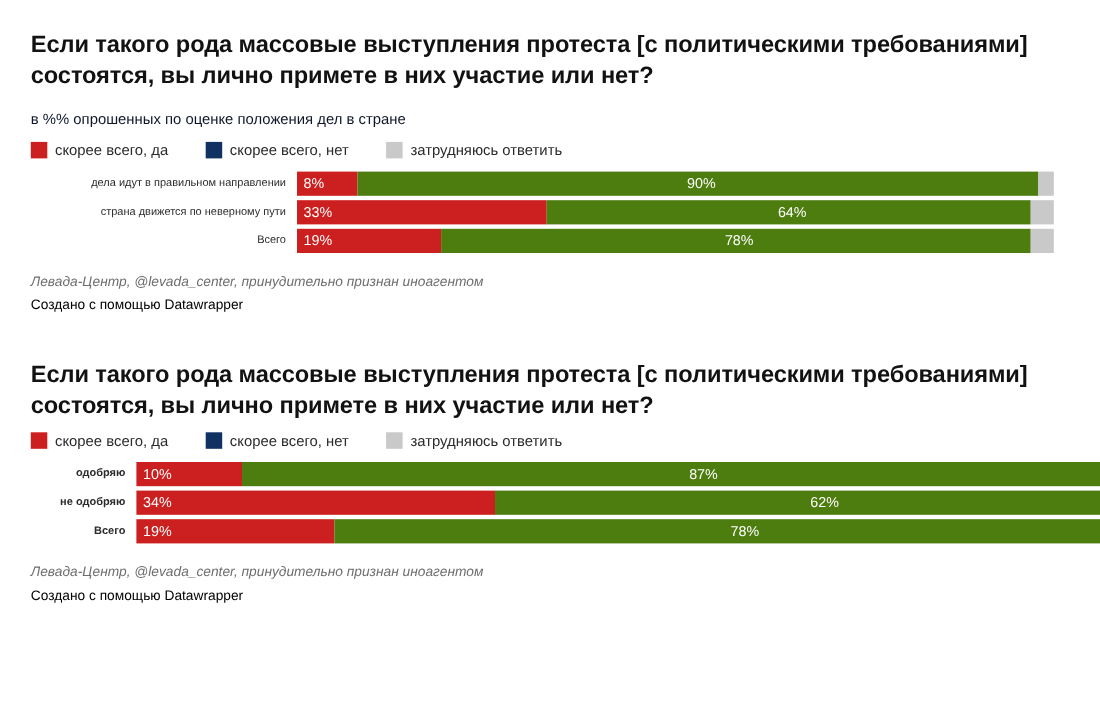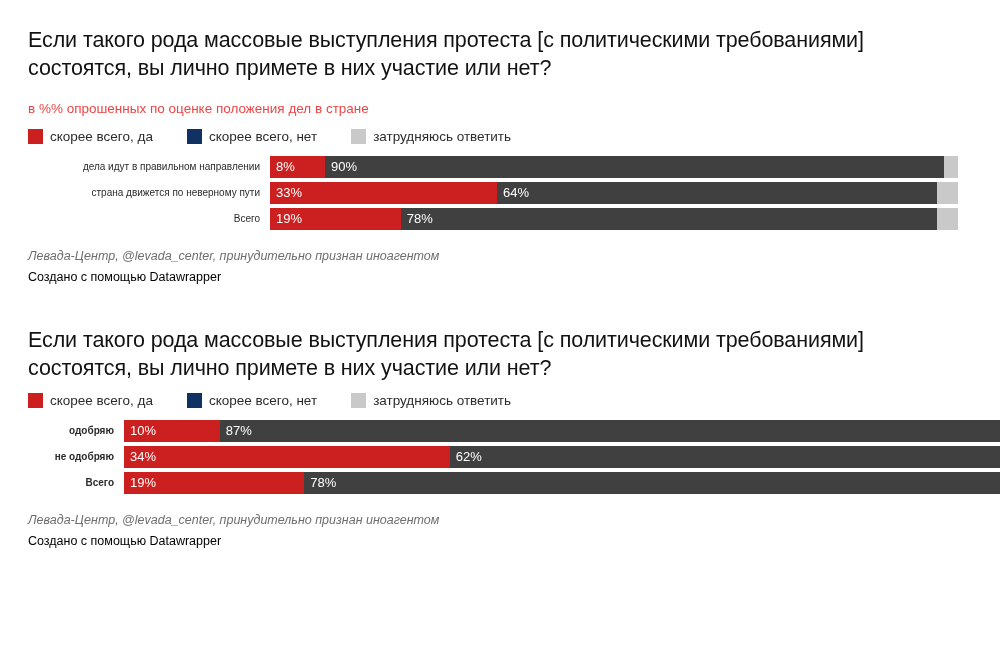--- a/index.html
+++ b/index.html
@@ -27,31 +27,31 @@
     position: absolute;
     left: 0;
     width: 1000px;
   }
 
   #chart-1 { top: 26px; }
   #chart-2 { top: 326px; }
 
   .chart-title {
     font-size: 21.5px;
-    font-weight: normal;
+    font-weight: bold;
     line-height: 28px;
     color: #121212;
     letter-spacing: -0.1px;
     padding: 0 30px 0 28px;
     margin: 0;
   }
 
   .chart-subtitle {
     font-size: 13.5px;
-    color: #ef4444;
+    color: #0f172a;
     margin: 0;
     padding: 18px 28px 0 28px;
     line-height: 18px;
   }
 
   .legend {
     display: flex;
     align-items: center;
     padding: 11px 28px 0 28px;
     gap: 12px;
@@ -117,21 +117,21 @@
     box-sizing: border-box;
   }
   .seg-value {
     font-size: 13px;
     padding-left: 6px;
     white-space: nowrap;
     line-height: 22px;
   }
   .seg-yes { background: #cc1f1f; }
   .seg-yes .seg-value { color: #ffffff; }
-  .seg-no { background: #404040; }
+  .seg-no { background: #4d7c0f; justify-content: center; }
   .seg-no .seg-value { color: #ffffff; }
   .seg-na { background: #c9c9c9; }
   .seg-na .seg-value { color: #4a4a4a; }
 
   .footer {
     padding: 14px 28px 0 28px;
   }
   .footer-source {
     font-size: 12.5px;
     font-style: italic;

